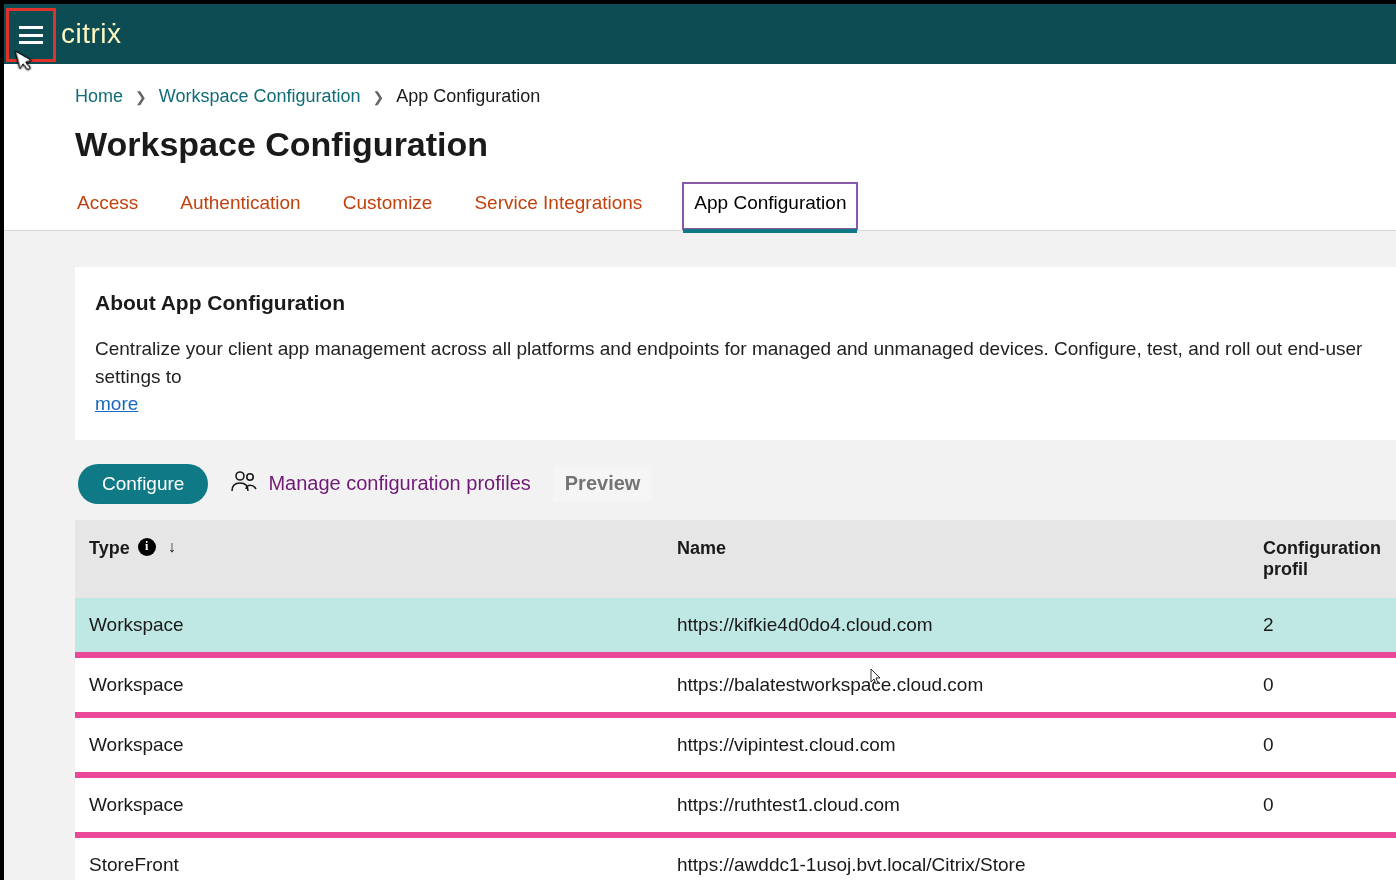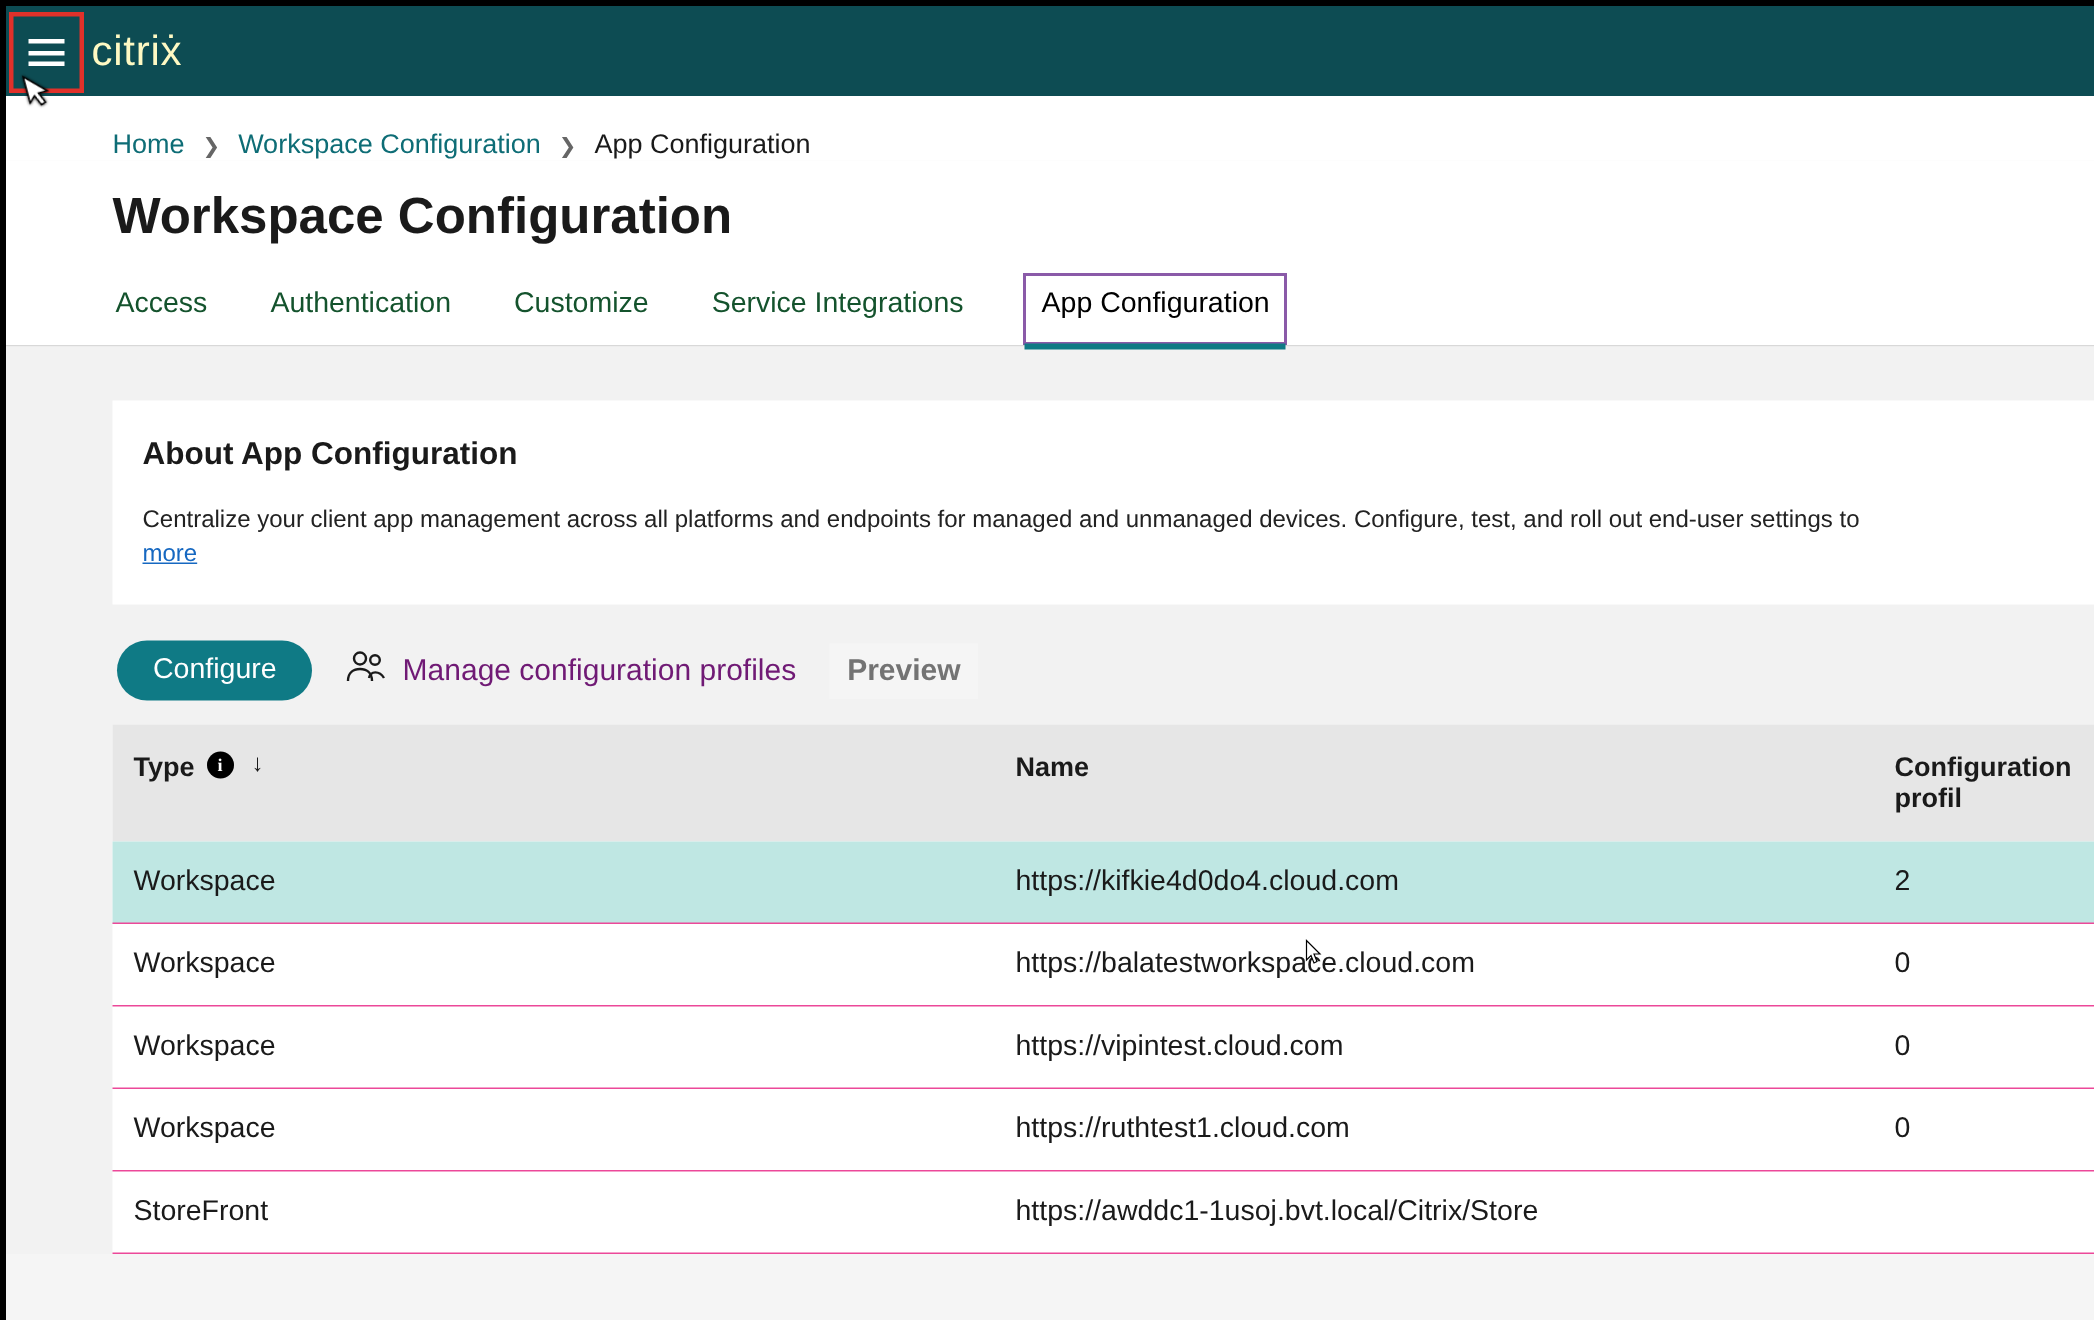--- a/index.html
+++ b/index.html
@@ -90,21 +90,21 @@
   .tabs {
     display: flex;
     gap: 38px;
     padding: 0 0 0 71px;
     border-bottom: 1px solid #d8d8d8;
     background: #fff;
   }
   .tab {
     padding: 10px 2px 16px 2px;
     font-size: 19px;
-    color: #14532d;
+    color: #c2410c;
     cursor: pointer;
     position: relative;
   }
   .tab.active {
     border: 2px solid #8a5aa8;
     padding: 8px 10px 14px 10px;
     color: #000;
   }
   .tab.active::after {
     content: "";
@@ -123,21 +123,21 @@
     background: #fff;
     margin-left: 71px;
     padding: 24px 0 22px 20px;
   }
   .panel-title {
     font-size: 21px;
     font-weight: 700;
     margin-bottom: 20px;
   }
   .panel-desc {
-    font-size: 16px;
+    font-size: 19px;
     line-height: 1.45;
     color: #222;
   }
   .panel-desc .link {
     color: #1668c1;
     text-decoration: underline;
     cursor: pointer;
   }
   .actions {
     display: flex;
@@ -198,21 +198,21 @@
     justify-content: center;
     font-size: 12px;
     font-weight: 700;
     font-family: Georgia, serif;
   }
   .sort-icon { font-size: 16px; margin-left: 4px; }
   .trow {
     display: flex;
     padding: 16px 16px 16px 14px;
     font-size: 19px;
-    border-bottom: 1px solid #ec4899;
+    border-bottom: 6px solid #ec4899;
     align-items: center;
   }
   .trow.selected { background: #bfe7e3; }
   .td-type { width: 588px; }
   .td-name { width: 586px; position: relative; }
   .td-profiles { flex: 1; }
   .row-cursor {
     position: absolute;
     left: 189px;
     top: -6px;

